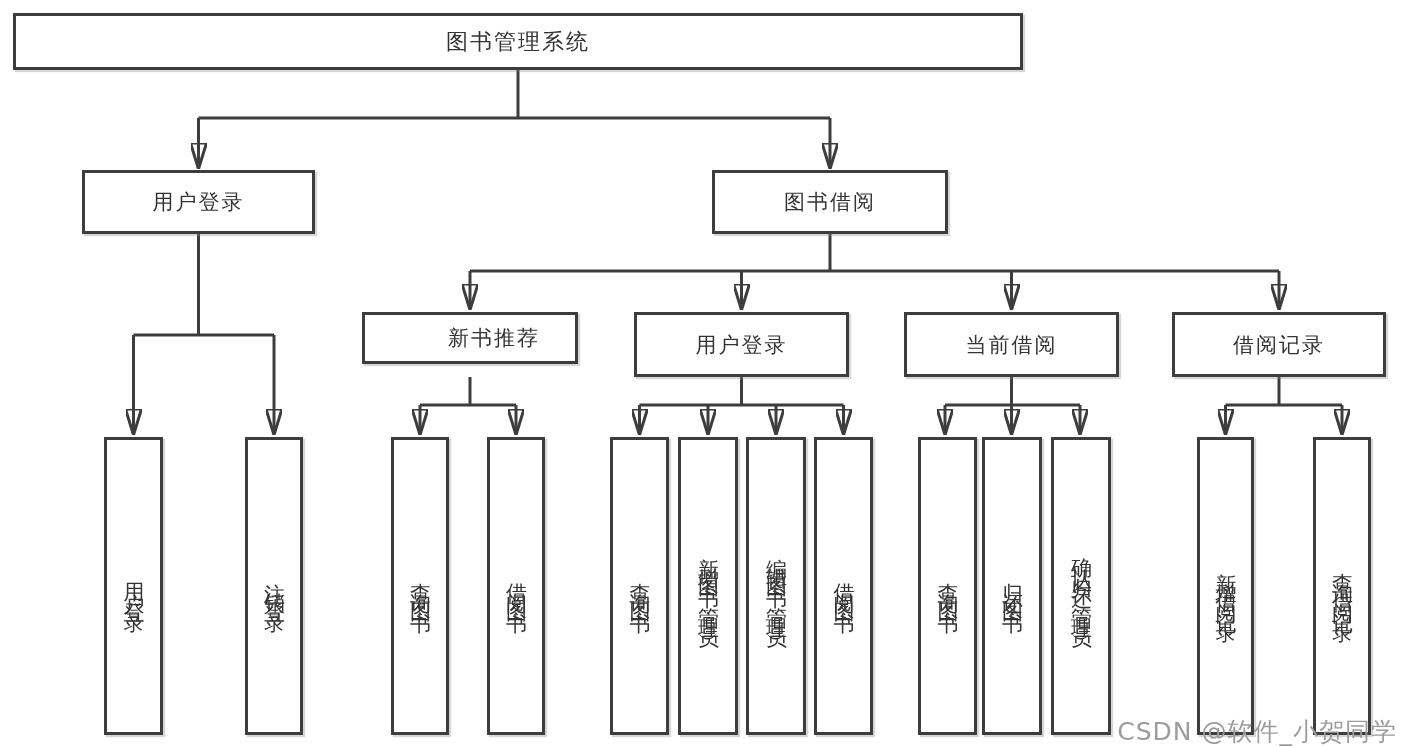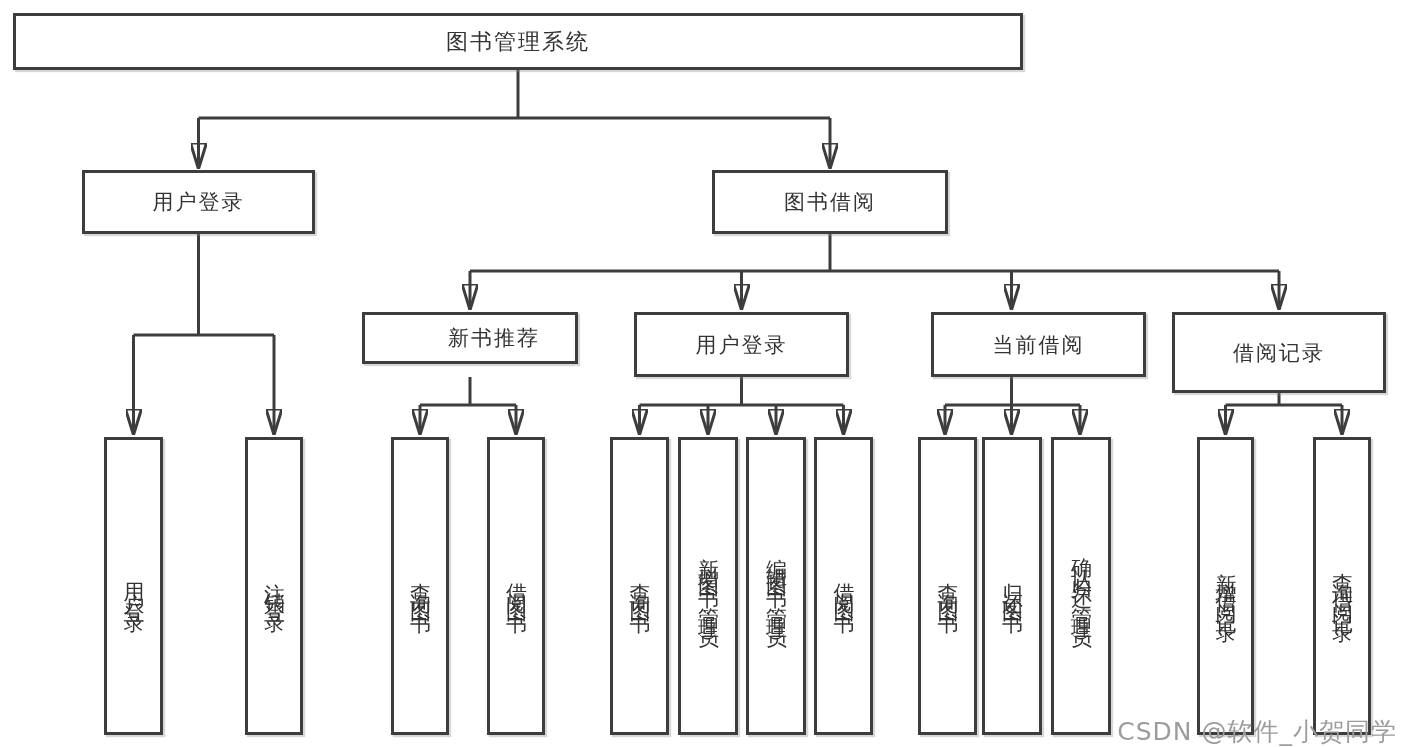--- a/index.html
+++ b/index.html
@@ -115,24 +115,24 @@
   <div class="box" style="left:712px;top:170px;width:236px;height:64px;">
     <span class="lbl">图书借阅</span>
   </div>
 
   <div class="box" style="left:362px;top:312px;width:216px;height:52px;padding-left:48px;">
     <span class="lbl">新书推荐</span>
   </div>
   <div class="box" style="left:634px;top:312px;width:215px;height:65px;">
     <span class="lbl">用户登录</span>
   </div>
-  <div class="box" style="left:904px;top:312px;width:215px;height:65px;margin-left:27px;">
+  <div class="box" style="left:904px;top:312px;width:215px;height:65px;">
     <span class="lbl">当前借阅</span>
   </div>
-  <div class="box" style="left:1172px;top:312px;width:214px;height:81px;text-align:center;">
+  <div class="box" style="left:1172px;top:312px;width:214px;height:65px;text-align:center;">
     <span class="lbl">借阅记录</span>
   </div>
 
   <div class="box v" style="left:104px;top:437px;width:59px;height:298px;">
     <span class="lbl">用户登录</span>
   </div>
   <div class="box v" style="left:245px;top:437px;width:58px;height:298px;">
     <span class="lbl">注销登录</span>
   </div>
 

